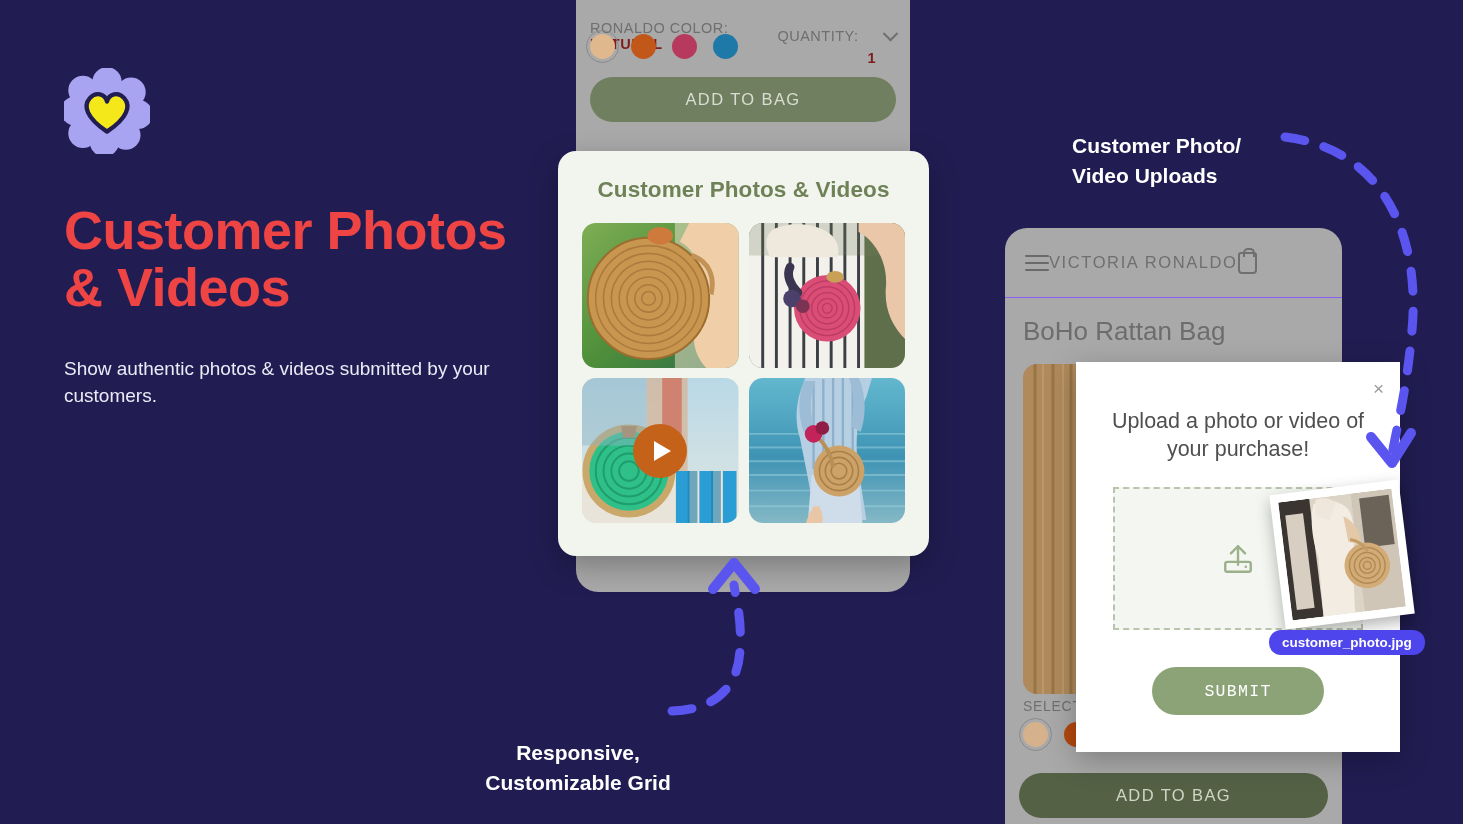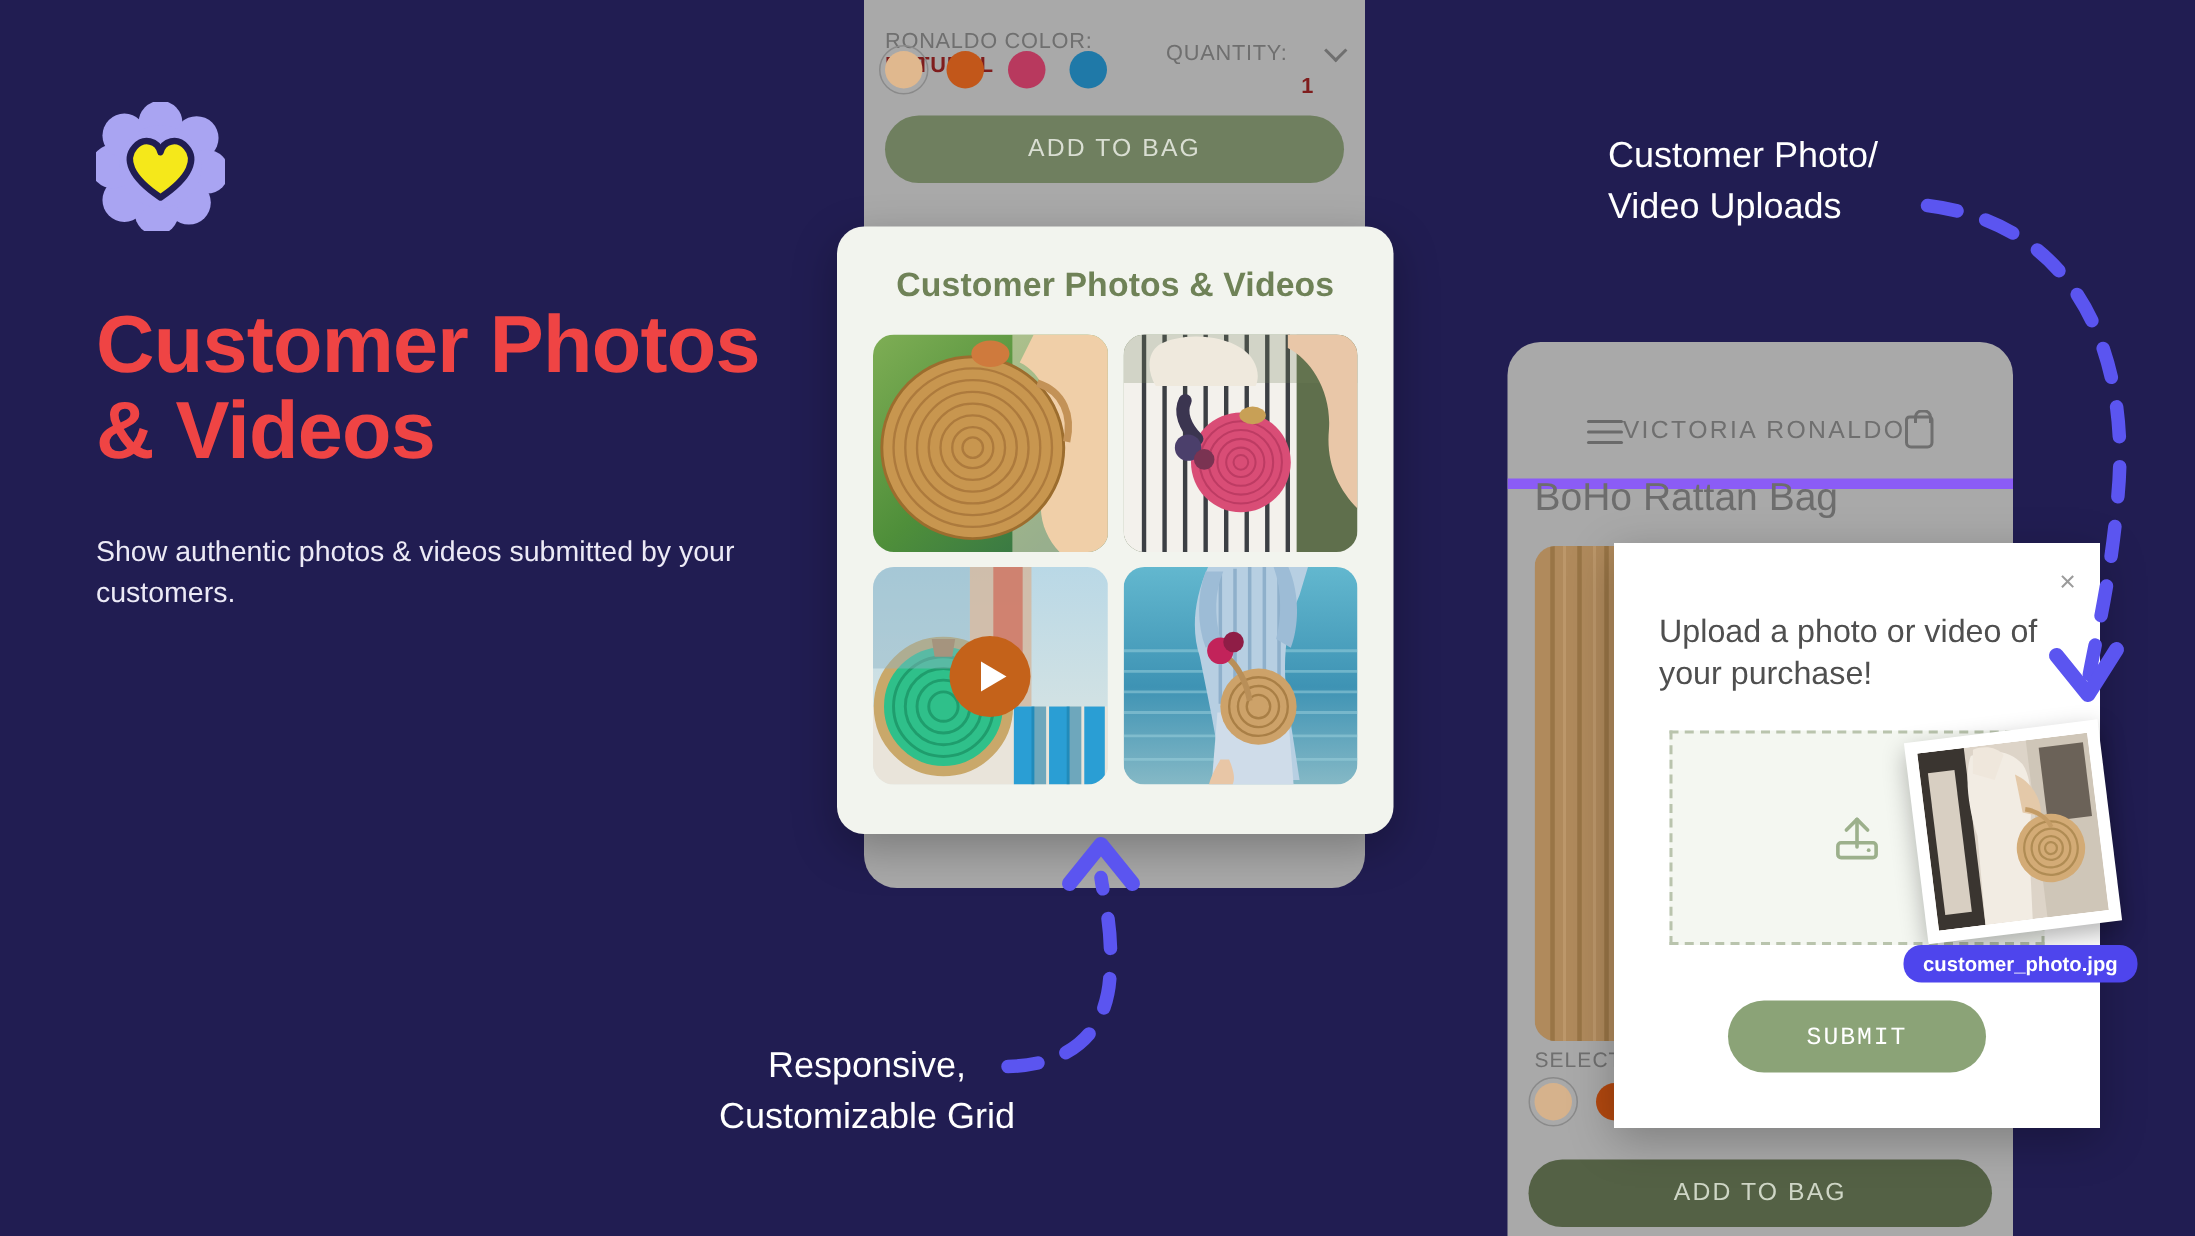--- a/index.html
+++ b/index.html
@@ -144,23 +144,22 @@
     margin-left: 5px;
   }
 
   
   #pr-header {
     position: absolute;
     left: 0; right: 0; top: 0;
     height: 70px;
     display: flex; align-items: center;
     padding: 0 20px;
-    justify-content: center;
-    border-bottom: 7px solid #8b5cf6;
-    margin-top: 28px;
+    justify-content: flex-start;
+    border-bottom: 1px solid #8b5cf6;
   }
   .burger { width: 24px; }
   .burger i {
     display: block; height: 2px; background: #6a6a6a;
     margin: 5px 0; border-radius: 1px;
   }
   #pr-store-name {
     font-size: 16.5px; letter-spacing: 1.6px; color: #6f6f6f;
   }
   .bag-icon {
@@ -213,21 +212,21 @@
     background: #ffffff;
     box-shadow: 0 8px 28px rgba(0,0,0,.25);
   }
   #modal-close {
     position: absolute; right: 16px; top: 17px;
     font-size: 19px; color: #9b9b9b; line-height: 1;
     cursor: pointer;
   }
   #modal-heading {
     padding: 45px 30px 0;
-    text-align: left;
+    text-align: center;
     font-size: 21.5px;
     line-height: 1.32;
     color: #4f4f4f;
     font-weight: 400;
   }
   #dropzone {
     position: absolute;
     left: 37px; top: 125px;
     width: 250px; height: 143px;
     border: 2px dashed #b9c4ad;
@@ -273,23 +272,24 @@
     font-weight: 700;
     padding: 5px 13px;
     border-radius: 12px;
     white-space: nowrap;
   }
 
   
   .annot {
     position: absolute;
     color: #ffffff;
-    font-size: 24px;
+    font-size: 21px;
     line-height: 1.42;
-    font-weight: 400;
+    font-weight: 700;
+    margin-top: 44px;
   }
   #annot-upload { left: 1072px; top: 87px; text-align: left; }
   #annot-grid { left: 463px; top: 694px; text-align: center; width: 230px; }
 
   svg.arrow-layer {
     position: absolute; left: 0; top: 0;
     width: 1463px; height: 824px;
     pointer-events: none;
   }
 </style>

